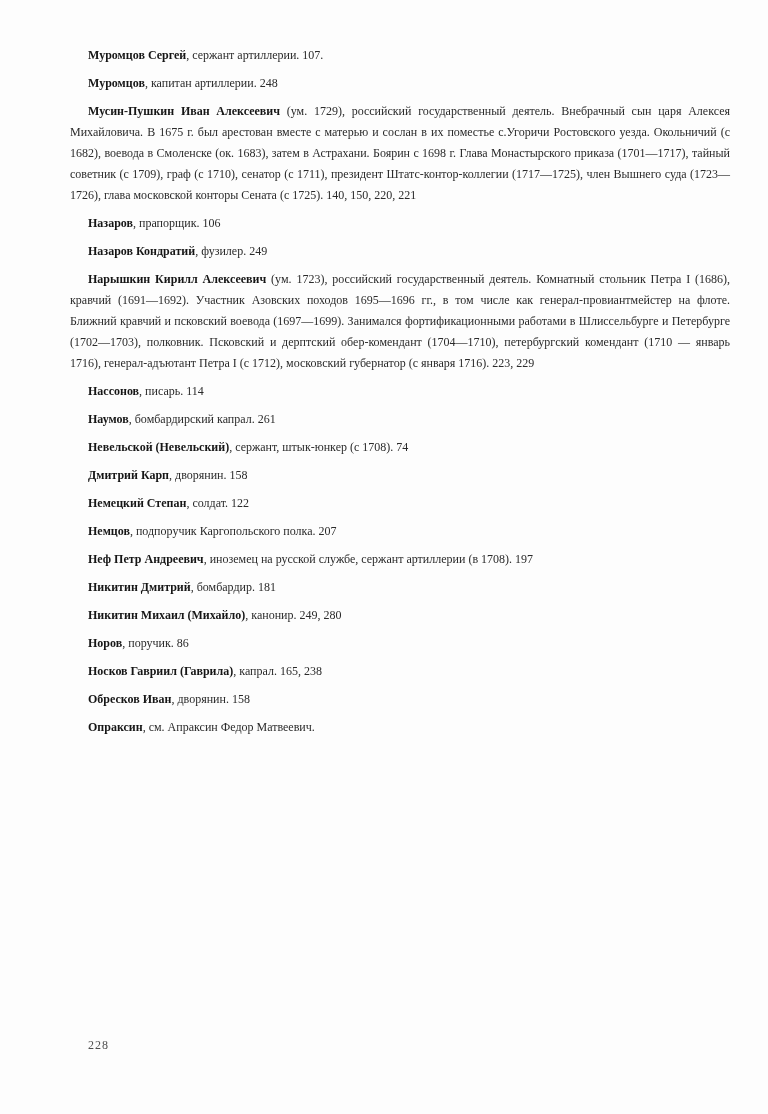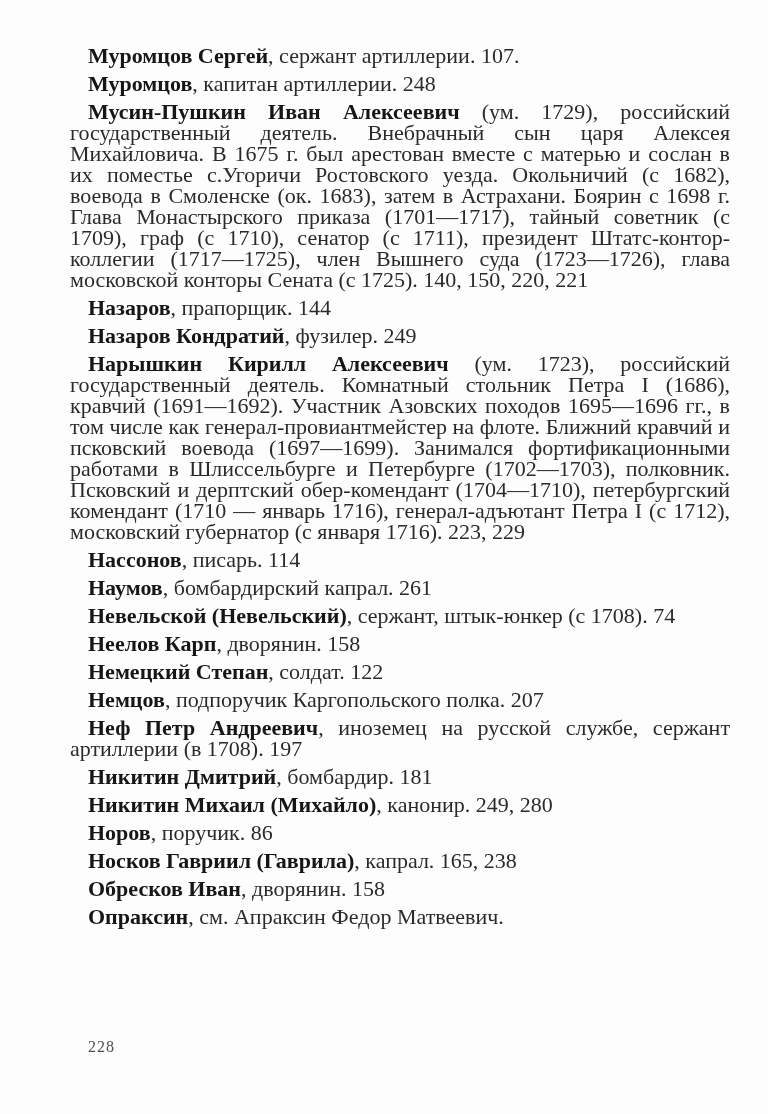--- a/index.html
+++ b/index.html
@@ -20,65 +20,65 @@
   .text-block {
     position: absolute;
     left: 70px;
     top: 45px;
     width: 676px;
   }
   .entry {
     margin: 0 16px 7px 0;
     text-indent: 18px;
     text-align: justify;
-    font-size: 22px;
+    font-size: 12px;
     line-height: 21px;
     color: #2a2a2a;
   }
   .entry b {
     font-weight: bold;
     color: #161616;
   }
   
   .text-block .entry:nth-child(17) { white-space: nowrap; }
   .page-number {
     position: absolute;
     left: 88px;
     top: 1038px;
-    font-size: 16px;
+    font-size: 12px;
     letter-spacing: 1px;
     color: #4f4f4f;
   }
 </style>
 </head>
 <body>
 
 <div class="page">
   <main class="text-block" id="entries-list">
   <p class="entry"><b>Муромцов Сергей</b><span>, сержант артиллерии. 107.</span></p>
 
   <p class="entry"><b>Муромцов</b><span>, капитан артиллерии. 248</span></p>
 
 
   <p class="entry"><b>Мусин-Пушкин Иван Алексеевич</b><span> (ум. 1729), российский государственный деятель. Внебрачный сын царя Алексея Михайловича. В 1675 г. был арестован вместе с матерью и сослан в их поместье с.Угоричи Ростовского уезда. Окольничий (с 1682), воевода в Смоленске (ок. 1683), затем в Астрахани. Боярин с 1698 г. Глава Монастырского приказа (1701—1717), тайный советник (с 1709), граф (с 1710), сенатор (с 1711), президент Штатс-контор-коллегии (1717—1725), член Вышнего суда (1723—1726), глава московской конторы Сената (с 1725). 140, 150, 220, 221</span></p>
 
-  <p class="entry"><b>Назаров</b><span>, прапорщик. 144</span></p>
+  <p class="entry"><b>Назаров</b><span>, прапорщик. 106</span></p>
 
   <p class="entry"><b>Назаров Кондратий</b><span>, фузилер. 249</span></p>
 
 
   <p class="entry"><b>Нарышкин Кирилл Алексеевич</b><span> (ум. 1723), российский государственный деятель. Комнатный стольник Петра I (1686), кравчий (1691—1692). Участник Азовских походов 1695—1696 гг., в том числе как генерал-провиантмейстер на флоте. Ближний кравчий и псковский воевода (1697—1699). Занимался фортификационными работами в Шлиссельбурге и Петербурге (1702—1703), полковник. Псковский и дерптский обер-комендант (1704—1710), петербургский комендант (1710 — январь 1716), генерал-адъютант Петра I (с 1712), московский губернатор (с января 1716). 223, 229</span></p>
 
   <p class="entry"><b>Нассонов</b><span>, писарь. 114</span></p>
 
   <p class="entry"><b>Наумов</b><span>, бомбардирский капрал. 261</span></p>
 
   <p class="entry"><b>Невельской (Невельский)</b><span>, сержант, штык-юнкер (с 1708). 74</span></p>
 
-  <p class="entry"><b>Неелов Карп</b><span>, дворянин. 158</span></p>
+  <p class="entry"><b>Дмитрий Карп</b><span>, дворянин. 158</span></p>
 
 
 
   <p class="entry"><b>Немецкий Степан</b><span>, солдат. 122</span></p>
 
   <p class="entry"><b>Немцов</b><span>, подпоручик Каргопольского полка. 207</span></p>
 
   <p class="entry"><b>Неф Петр Андреевич</b><span>, иноземец на русской службе, сержант артиллерии (в 1708). 197</span></p>
 
   <p class="entry"><b>Никитин Дмитрий</b><span>, бомбардир. 181</span></p>

